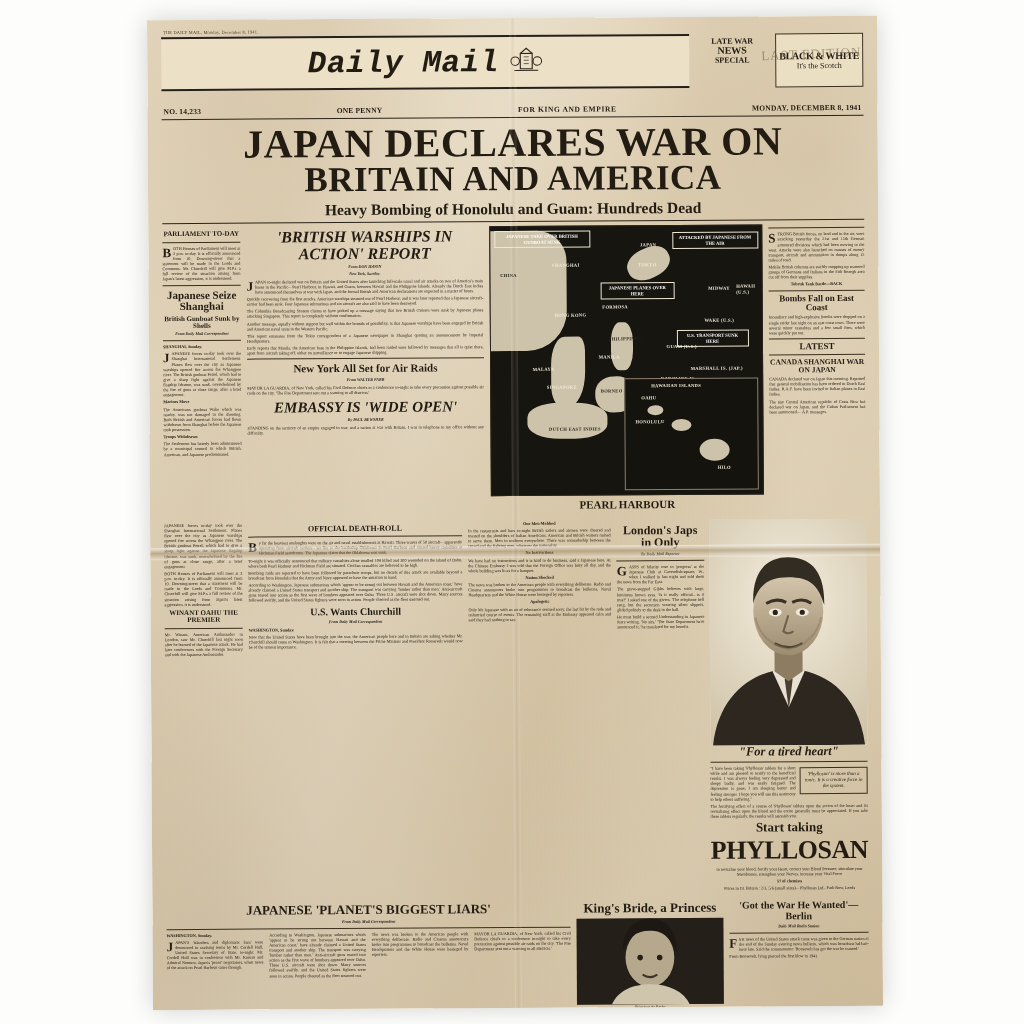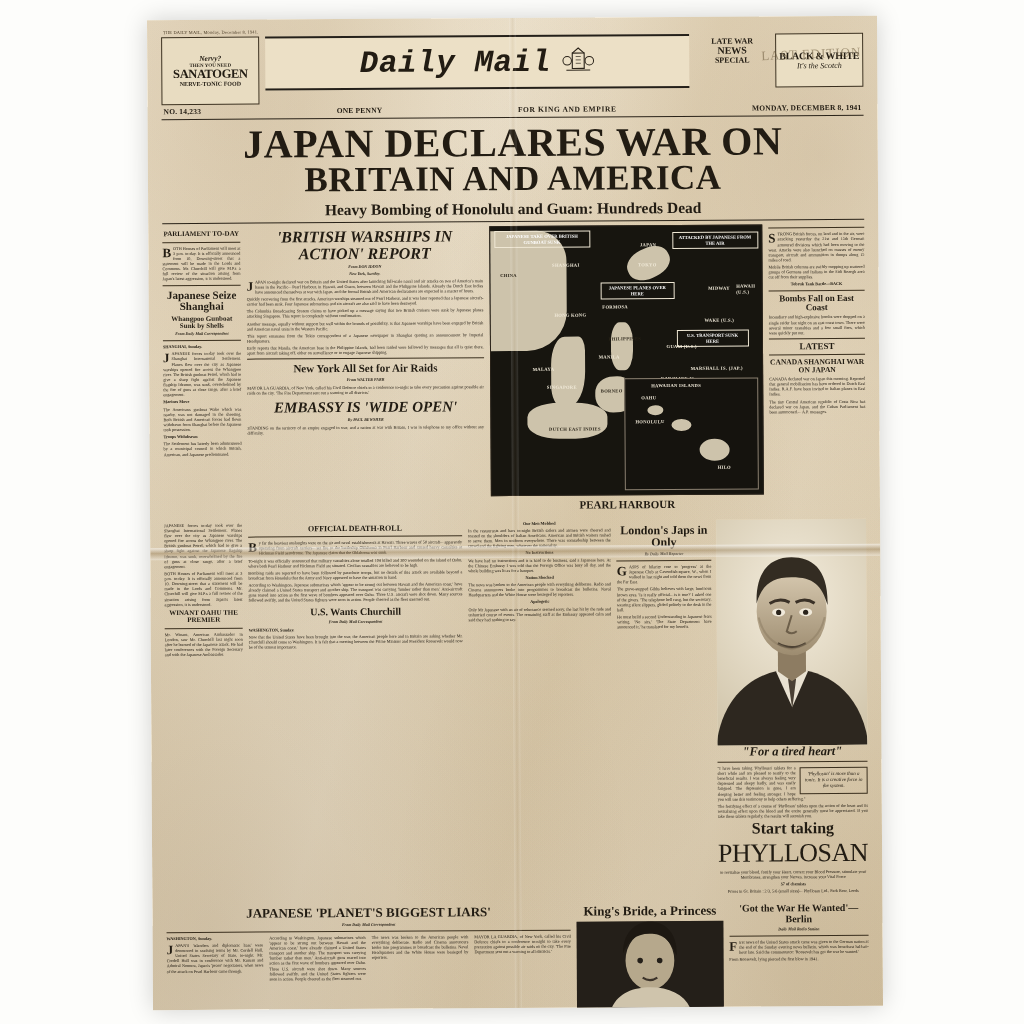--- a/index.html
+++ b/index.html
@@ -77,21 +77,21 @@
   .mid-col{width:74px;text-align:center;font-weight:bold;line-height:1.05;padding-top:4px;}
   .mid-col div:nth-child(1){font-size:8px;}
   .mid-col div:nth-child(2){font-size:10px;}
   .mid-col div:nth-child(3){font-size:8px;}
   .mid-col div:nth-child(4){font-size:8px;}
   .ad-right{
     width:86px;height:52px;border:1px solid #3a2f1e;background:#eadec3;
     display:flex;flex-direction:column;align-items:center;justify-content:center;text-align:center;
   }
   .ad-right .b1{font-size:10px;font-weight:bold;letter-spacing:-.3px;}
-  .ad-right .b2{font-size:8px;font-style:italic;}
+  .ad-right .b2{font-size:8px;}
   .strapline{
     display:flex;align-items:center;justify-content:space-between;
     border-bottom:1px solid #2a2319;font-size:7.5px;font-weight:bold;
     padding:2px 2px 3px 2px;margin-top:2px;letter-spacing:.2px;
   }
   .strapline .mid{letter-spacing:.6px;}
 
   
   .hl1{
     text-align:center;font-weight:bold;font-size:40px;line-height:.95;
@@ -139,22 +139,22 @@
   .map .box{position:absolute;border:1px solid #efe7d4;padding:2px 3px;font-size:4.6px;
     font-weight:bold;text-align:center;line-height:1.15;color:#fff;}
   
   .inset{
     position:absolute;right:4px;bottom:4px;width:132px;height:110px;background:#15130e;
     border:1px solid #8d8272;
   }
 
   
   .portrait-wrap{position:relative;width:100%;height:226px;overflow:hidden;background:#e8dcc2;}
-  .phy-title{font-weight:bold;font-size:16px;text-align:center;line-height:1.05;}
-  .phy-big{font-weight:normal;font-size:26px;letter-spacing:-.5px;text-align:left;}
+  .phy-title{font-weight:bold;font-size:13px;text-align:center;line-height:1.05;}
+  .phy-big{font-weight:bold;font-size:26px;letter-spacing:-.5px;text-align:left;}
   .quotebox{
     border:1px solid #3a2f1e;padding:3px;font-size:5px;line-height:1.25;
     font-style:italic;text-align:center;width:60px;float:right;margin:2px 0 2px 4px;
   }
   .small-photo{width:100%;height:86px;background:#3a332a;position:relative;overflow:hidden;}
   .figcap{font-size:4px;text-align:center;line-height:1.2;margin-top:1px;}
   .blk{font-weight:bold;}
   .center{text-align:center;}
   .bigquote{font-weight:bold;font-size:12.5px;text-align:center;line-height:1.05;font-style:italic;}
 </style>
@@ -165,26 +165,20 @@
   <div class="paper">
     <div class="fold-h"></div>
     <div class="fold-v"></div>
 
     <div class="inner">
 
       <div class="topline">THE DAILY MAIL, Monday, December 8, 1941.</div>
       <div class="lastedit">LAST EDITION</div>
 
       <div class="masthead">
-        <div class="ad-left">
-          <div class="l1">Nervy?</div>
-          <div class="l2">THEN YOU NEED</div>
-          <div class="l3">SANATOGEN</div>
-          <div class="l4">NERVE-TONIC FOOD</div>
-        </div>
 
         <div class="title-wrap">
           <div class="title-band">
             <div class="nameplate">Daily Mail</div>
             <div class="crest">
               <svg viewBox="0 0 40 40" width="34" height="34">
                 <rect x="13" y="10" width="14" height="18" fill="none" stroke="#2a2319" stroke-width="1.3"></rect>
                 <path d="M13 10 L20 4 L27 10" fill="none" stroke="#2a2319" stroke-width="1.3"></path>
                 <circle cx="7" cy="19" r="5" fill="none" stroke="#2a2319" stroke-width="1.2"></circle>
                 <circle cx="33" cy="19" r="5" fill="none" stroke="#2a2319" stroke-width="1.2"></circle>
@@ -220,21 +214,21 @@
       <div class="rulethin"></div>
 
       <div class="grid">
 
         <div class="col c-narrow">
           <div class="ck">PARLIAMENT TO-DAY</div>
           <div class="rule"></div>
           <p class="drop">BOTH Houses of Parliament will meet at 3 p.m. to-day. It is officially announced from 10, Downing-street that a statement will be made in the Lords and Commons. Mr. Churchill will give M.P.s a full review of the situation arising from Japan's latest aggression, it is understood.</p>
           <div class="rule"></div>
           <div class="ck-lg">Japanese Seize Shanghai</div>
-          <div class="ck">Whangpoo Gunboat Sunk by Shells</div>
+          <div class="ck">British Gunboat Sunk by Shells</div>
           <div class="byline">From Daily Mail Correspondent</div>
           <div class="rule"></div>
           <p style="font-weight:bold">SHANGHAI, Sunday.</p>
           <p class="drop">JAPANESE forces to-day took over the Shanghai International Settlement. Planes flew over the city as Japanese warships opened fire across the Whangpoo river. The British gunboat Petrel, which had to give a sharp fight against the Japanese flagship Idzumo, was sunk, overwhelmed by the fire of guns at close range, after a brief engagement.</p>
           <p class="blk">Marines Move</p>
           <p>The Americans gunboat Wake which was nearby, was not damaged in the shooting. Both British and American forces had flown withdrawn from Shanghai before the Japanese took possession.</p>
           <p class="blk">Troops Withdrawn</p>
           <p>The Settlement has latterly been administered by a municipal council in which British, American, and Japanese predominated.</p>
         </div>
 

